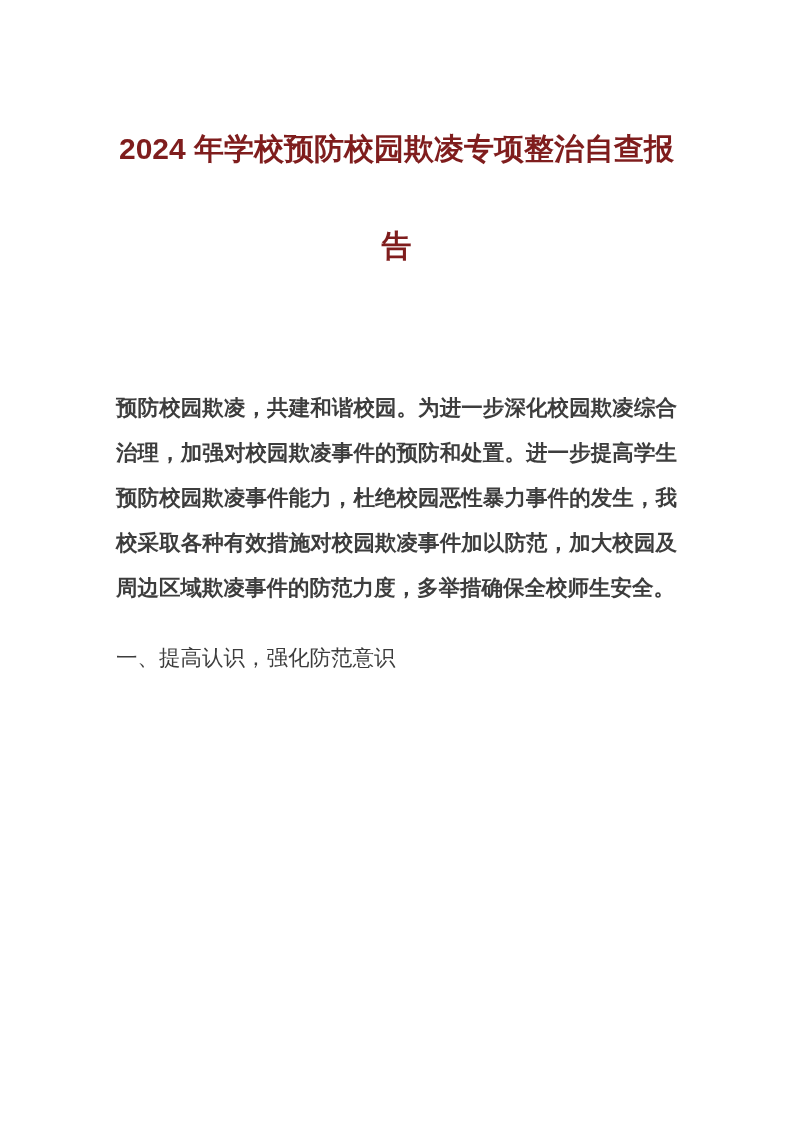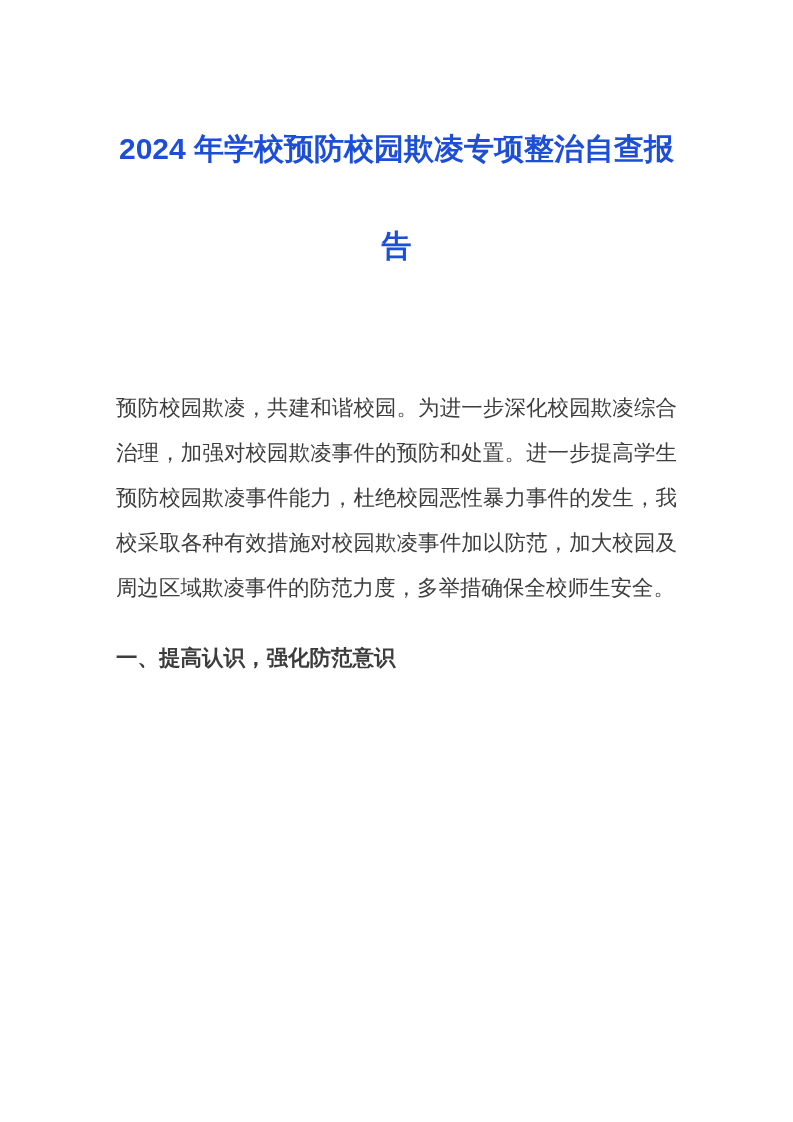--- a/index.html
+++ b/index.html
@@ -20,40 +20,40 @@
     position: absolute;
     top: 100px;
     left: 0;
     right: 0;
     width: 564px;
     margin: 0 auto;
     font-size: 30px;
     font-weight: 700;
     line-height: 97px;
     text-align: center;
-    color: #1d4ed8;
+    color: #7f1d1d;
     white-space: normal;
   }
   .para {
     position: absolute;
     left: 116px;
     width: 561px;
     margin: 0;
     font-size: 21.5px;
     line-height: 45px;
     color: #3d3d3d;
     text-align: justify;
-    font-weight: 400;
+    font-weight: 700;
   }
   .intro { top: 386px; }
   .heading {
     top: 636px;
     text-align: left;
     font-size: 21.5px;
-    font-weight: 700;
+    font-weight: 400;
   }
   .body2 { top: 719px; }
 </style>
 </head>
 <body>
 
 <div class="page">
   <h1 class="doc-title">2024 年学校预防校园欺凌专项整治自查报告</h1>
 
   <p class="para intro">预防校园欺凌，共建和谐校园。为进一步深化校园欺凌综合治理，加强对校园欺凌事件的预防和处置。进一步提高学生预防校园欺凌事件能力，杜绝校园恶性暴力事件的发生，我校采取各种有效措施对校园欺凌事件加以防范，加大校园及周边区域欺凌事件的防范力度，多举措确保全校师生安全。</p>

